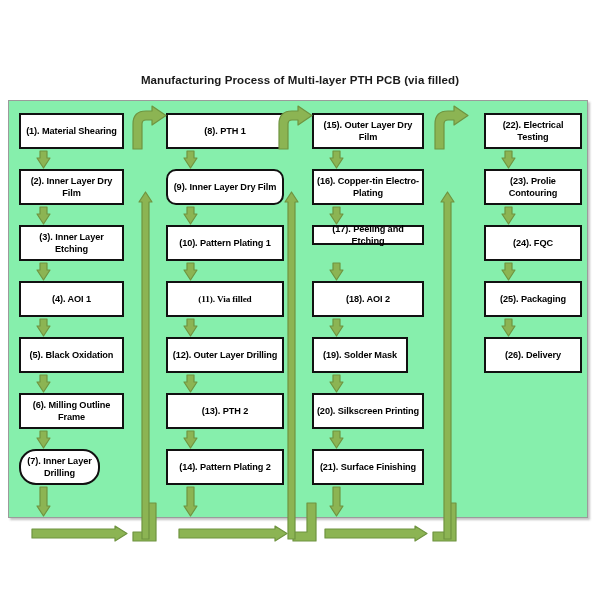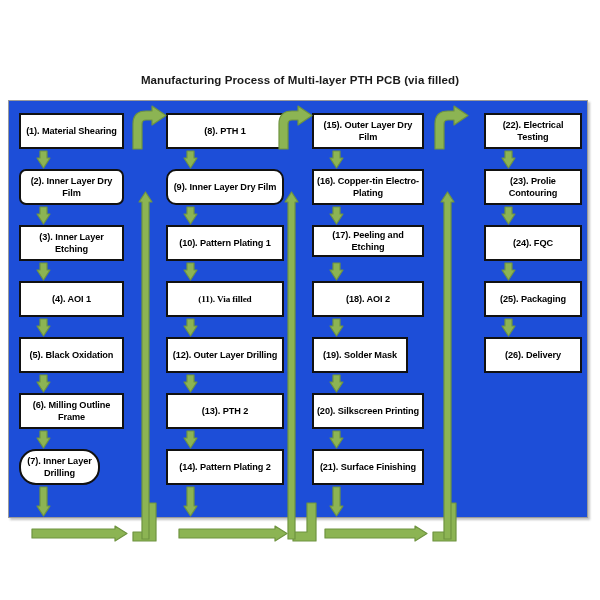--- a/index.html
+++ b/index.html
@@ -32,21 +32,21 @@
     letter-spacing: 0.1px;
   }
 
   
   #diagram-frame {
     position: absolute;
     left: 8px;
     top: 100px;
     width: 580px;
     height: 418px;
-    background: #1d4ed8;
+    background: #86efac;
     border: 1px solid #9b9b9b;
     box-shadow: 2px 2px 2px rgba(120,120,120,0.45);
     box-sizing: border-box;
   }
 
   
   .pbox {
     position: absolute;
     box-sizing: border-box;
     background: #ffffff;
@@ -73,36 +73,36 @@
 </head>
 <body>
 
 <div id="stage">
 
   <div id="chart-title">Manufacturing Process of Multi-layer PTH PCB (via filled)</div>
 
   <div id="diagram-frame">
 
   <div class="pbox" style="left: 10px; top: 12px; width: 105px; height: 36px;">(1). Material Shearing</div>
-      <div class="pbox" style="left: 10px; top: 68px; width: 105px; height: 36px; border-radius: 7px;">(2). Inner Layer Dry Film</div>
+      <div class="pbox" style="left: 10px; top: 68px; width: 105px; height: 36px;">(2). Inner Layer Dry Film</div>
       <div class="pbox" style="left: 10px; top: 124px; width: 105px; height: 36px;">(3). Inner Layer Etching</div>
       <div class="pbox" style="left: 10px; top: 180px; width: 105px; height: 36px;">(4). AOI 1</div>
       <div class="pbox" style="left: 10px; top: 236px; width: 105px; height: 36px;">(5). Black Oxidation</div>
       <div class="pbox" style="left: 10px; top: 292px; width: 105px; height: 36px;">(6). Milling Outline Frame</div>
       <div class="pbox" style="left: 10px; top: 348px; width: 81px; height: 36px; border-radius: 17px;">(7). Inner Layer Drilling</div>
       <div class="pbox" style="left: 157px; top: 12px; width: 118px; height: 36px;">(8). PTH 1</div>
       <div class="pbox" style="left: 157px; top: 68px; width: 118px; height: 36px; border-radius: 10px;">(9). Inner Layer Dry Film</div>
       <div class="pbox" style="left: 157px; top: 124px; width: 118px; height: 36px;">(10). Pattern Plating 1</div>
       <div class="pbox" style="left: 157px; top: 180px; width: 118px; height: 36px; font-family: Liberation Serif, serif;">(11). Via filled</div>
       <div class="pbox" style="left: 157px; top: 236px; width: 118px; height: 36px;">(12). Outer Layer Drilling</div>
       <div class="pbox" style="left: 157px; top: 292px; width: 118px; height: 36px;">(13). PTH 2</div>
       <div class="pbox" style="left: 157px; top: 348px; width: 118px; height: 36px;">(14). Pattern Plating 2</div>
       <div class="pbox" style="left: 303px; top: 12px; width: 112px; height: 36px;">(15). Outer Layer Dry Film</div>
       <div class="pbox" style="left: 303px; top: 68px; width: 112px; height: 36px;">(16). Copper-tin Electro-Plating</div>
-      <div class="pbox" style="left: 303px; top: 124px; width: 112px; height: 32px;">(17). Peeling and Etching</div>
+      <div class="pbox" style="left: 303px; top: 124px; width: 112px; height: 20px;">(17). Peeling and Etching</div>
       <div class="pbox" style="left: 303px; top: 180px; width: 112px; height: 36px;">(18). AOI 2</div>
       <div class="pbox" style="left: 303px; top: 236px; width: 96px; height: 36px;">(19). Solder Mask</div>
       <div class="pbox" style="left: 303px; top: 292px; width: 112px; height: 36px;">(20). Silkscreen Printing</div>
       <div class="pbox" style="left: 303px; top: 348px; width: 112px; height: 36px;">(21). Surface Finishing</div>
       <div class="pbox" style="left: 475px; top: 12px; width: 98px; height: 36px;">(22). Electrical Testing</div>
       <div class="pbox" style="left: 475px; top: 68px; width: 98px; height: 36px;">(23). Prolie Contouring</div>
       <div class="pbox" style="left: 475px; top: 124px; width: 98px; height: 36px;">(24). FQC</div>
       <div class="pbox" style="left: 475px; top: 180px; width: 98px; height: 36px;">(25). Packaging</div>
       <div class="pbox" style="left: 475px; top: 236px; width: 98px; height: 36px;">(26). Delivery</div>
       <svg class="gsvg" width="17" height="20" viewBox="0 0 17 20" style="left: 25.5px; top: 49px;">

